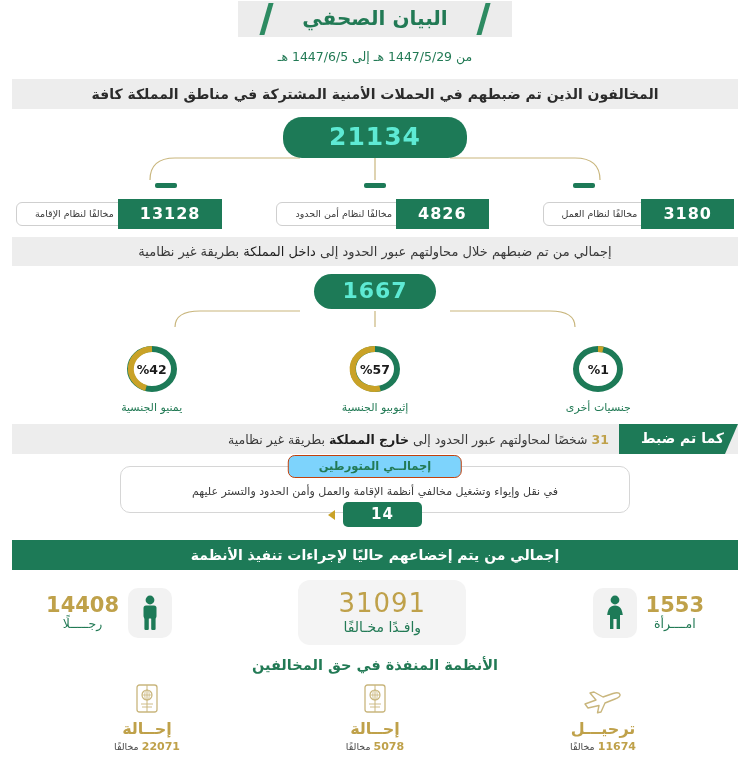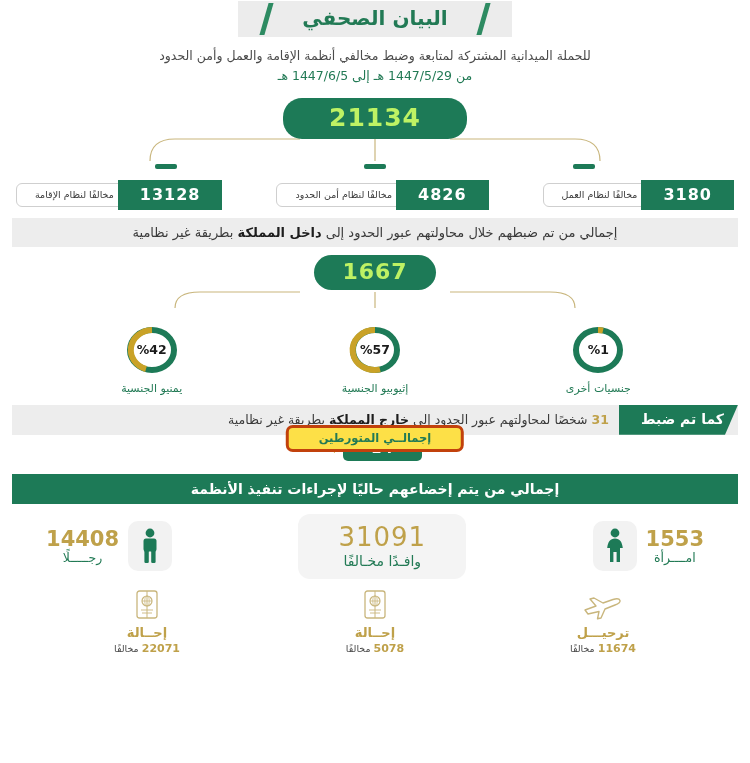--- a/index.html
+++ b/index.html
@@ -30,26 +30,26 @@
   .sub-wrap { text-align:center; padding:9px 0 4px; }
   .sub-line1 { font-size:12.5px; color:#4b4b4b; line-height:1.5; }
   .sub-line2 { font-size:12.5px; color:#227a55; font-weight:normal; line-height:1.6; }
 
   
   .grey-bar {
     background:#ededed; margin:8px 12px 0 12px; padding:7px 16px;
     text-align:center; font-size:14px; font-weight:bold; color:#2b2b2b;
   }
   .grey-bar.light { font-weight:normal; color:#3a3a3a; font-size:13px; }
-  .grey-bar.light b { font-weight:bold; color:#1d1d1d; }
+  .grey-bar.light b { font-weight:normal; color:#1d1d1d; }
 
   
   .pill-row { position:relative; display:flex; justify-content:center; margin-top:8px; }
   .big-pill {
-    background:#1d7a57; color:#bef264; font-size:25px; font-weight:bold;
+    background:#1d7a57; color:#5eead4; font-size:25px; font-weight:bold;
     border-radius:19px; padding:5px 46px 7px; letter-spacing:1px; position:relative; z-index:3;
   }
   .big-pill.small { font-size:22px; padding:4px 28px 6px; }
 
   
   .connector { position:absolute; left:0; top:0; width:750px; pointer-events:none; }
 
   
   .chips { display:flex; justify-content:space-between; padding:0 16px; margin-top:11px; position:relative; }
   .chip { display:flex; align-items:center; }
@@ -83,21 +83,21 @@
     clip-path: polygon(0 0, 100% 0, calc(100% - 13px) 100%, 0% 100%);
   }
   .kama-text { font-size:12.5px; color:#3a3a3a; padding:0 10px; }
   .kama-text b { color:#1d1d1d; font-weight:bold; }
   .kama-num { color:#bfa14a; font-weight:bold; }
 
   
   .inv-wrap { position:relative; margin:12px 120px 0 120px; }
   .inv-tag {
     position:absolute; top:-11px; left:50%; transform:translateX(-50%);
-    background:#fde047; border:3px solid #c2410c; border-radius:7px;
+    background:#7dd3fc; border:1px solid #c2410c; border-radius:7px;
     font-size:11.5px; font-weight:bold; color:#227a55; padding:3px 30px 4px; z-index:3; white-space:nowrap;
   }
   .inv-box {
     border:1px solid #d6d6d6; border-radius:10px; padding:18px 14px 14px;
     text-align:center; font-size:11px; color:#3a3a3a;
   }
   .inv-bottom { position:relative; display:flex; justify-content:center; margin-top:-11px; }
   .inv-num {
     background:#1d7a57; color:#fff; font-size:15px; font-weight:bold;
     padding:3px 28px 4px; border-radius:5px; letter-spacing:1px; position:relative;
@@ -119,45 +119,45 @@
   .g-icon { width:44px; height:50px; background:#f2f2f2; border-radius:10px; display:flex; align-items:center; justify-content:center; }
   .g-center { background:#f4f4f4; border-radius:12px; padding:8px 40px 10px; text-align:center; }
   .g-center .n { font-size:26px; font-weight:normal; color:#bfa14a; letter-spacing:1px; }
   .g-center .t { font-size:14px; color:#227a55; letter-spacing:2px; margin-top:1px; }
 
   
   .reg-title { text-align:center; font-size:14.5px; font-weight:bold; color:#227a55; margin-top:12px; }
   .reg-row { display:flex; justify-content:center; gap:78px; margin-top:8px; }
   .reg-item { text-align:center; width:150px; }
   .reg-ico { height:34px; display:flex; align-items:flex-end; justify-content:center; }
-  .reg-h { font-size:13px; font-weight:bold; color:#bfa14a; letter-spacing:3px; margin-top:4px; }
+  .reg-h { font-size:16px; font-weight:bold; color:#bfa14a; letter-spacing:3px; margin-top:4px; }
   .reg-sub { font-size:9.5px; color:#4a4a4a; line-height:1.45; margin-top:1px; }
   .reg-sub .v { color:#bfa14a; font-weight:bold; font-size:11px; }
 </style>
 </head>
 <body>
 
 <div class="page">
 
   
   <div class="title-wrap">
     <div class="title-band">
       <span class="slash left"></span>
       <span class="title-text">البيان الصحفي</span>
       <span class="slash right"></span>
     </div>
   </div>
 
   
   <div class="sub-wrap">
-    <div class="sub-line1">للحملة الميدانية المشتركة لمتابعة وضبط مخالفي أنظمة الإقامة والعمل وأمن الحدود</div>
     <div class="sub-line2">من 1447/5/29 هـ إلى 1447/6/5 هـ</div>
   </div>
 
   
+  <div class="grey-bar">المخالفون الذين تم ضبطهم في الحملات الأمنية المشتركة في مناطق المملكة كافة</div>
 
   <div class="pill-row">
     <div class="big-pill">21134</div>
   </div>
 
   <svg class="connector" style="height:24px;margin-top:-2px;position:relative;" viewBox="0 0 750 24">
     <path d="M300 2 L175 2 Q150 2 150 24" fill="none" stroke="#c9b67d" stroke-width="1.2"></path>
     <path d="M450 2 L575 2 Q600 2 600 24" fill="none" stroke="#c9b67d" stroke-width="1.2"></path>
     <path d="M375 2 L375 24" fill="none" stroke="#c9b67d" stroke-width="1.2"></path>
   </svg>
@@ -235,20 +235,21 @@
   <div class="kama-wrap">
     <div class="kama-tag">كما تم ضبط</div>
     <div class="kama-text">
       <span class="kama-num">31</span><span> شخصًا لمحاولتهم عبور الحدود إلى </span><b>خارج المملكة</b><span> بطريقة غير نظامية</span>
     </div>
   </div>
 
   
   <div class="inv-wrap">
     <div class="inv-tag">إجمالــي المتورطين</div>
+    <div class="inv-box">في نقل وإيواء وتشغيل مخالفي أنظمة الإقامة والعمل وأمن الحدود والتستر عليهم</div>
     <div class="inv-bottom">
       <div class="inv-num">14</div>
       <span class="arrow-l"></span>
     </div>
   </div>
 
   
   <div class="green-bar">إجمالي من يتم إخضاعهم حاليًا لإجراءات تنفيذ الأنظمة</div>
 
   <div class="gender-row">
@@ -280,20 +281,21 @@
         </svg>
       </div>
       <div>
         <div class="g-num">14408</div>
         <div class="g-lbl">رجـــــلًا</div>
       </div>
     </div>
   </div>
 
   
+  <div class="reg-title">الأنظمة المنفذة في حق المخالفين</div>
   <div class="reg-row">
 
     <div class="reg-item">
       <div class="reg-ico">
         <svg width="40" height="28" viewBox="0 0 40 28">
           <path d="M2 17 L13 13 L7 6 L11 5 L20 10 L30 6.5 Q36 4.7 37 7.5 Q37.6 10 32 12 L22 16 L18 25 L14.5 25.8 L16 18.5 L5 21 Z" fill="none" stroke="#c9b67d" stroke-width="1.4" stroke-linejoin="round"></path>
         </svg>
       </div>
       <div class="reg-h">ترحيـــل</div>
       <div class="reg-sub">

